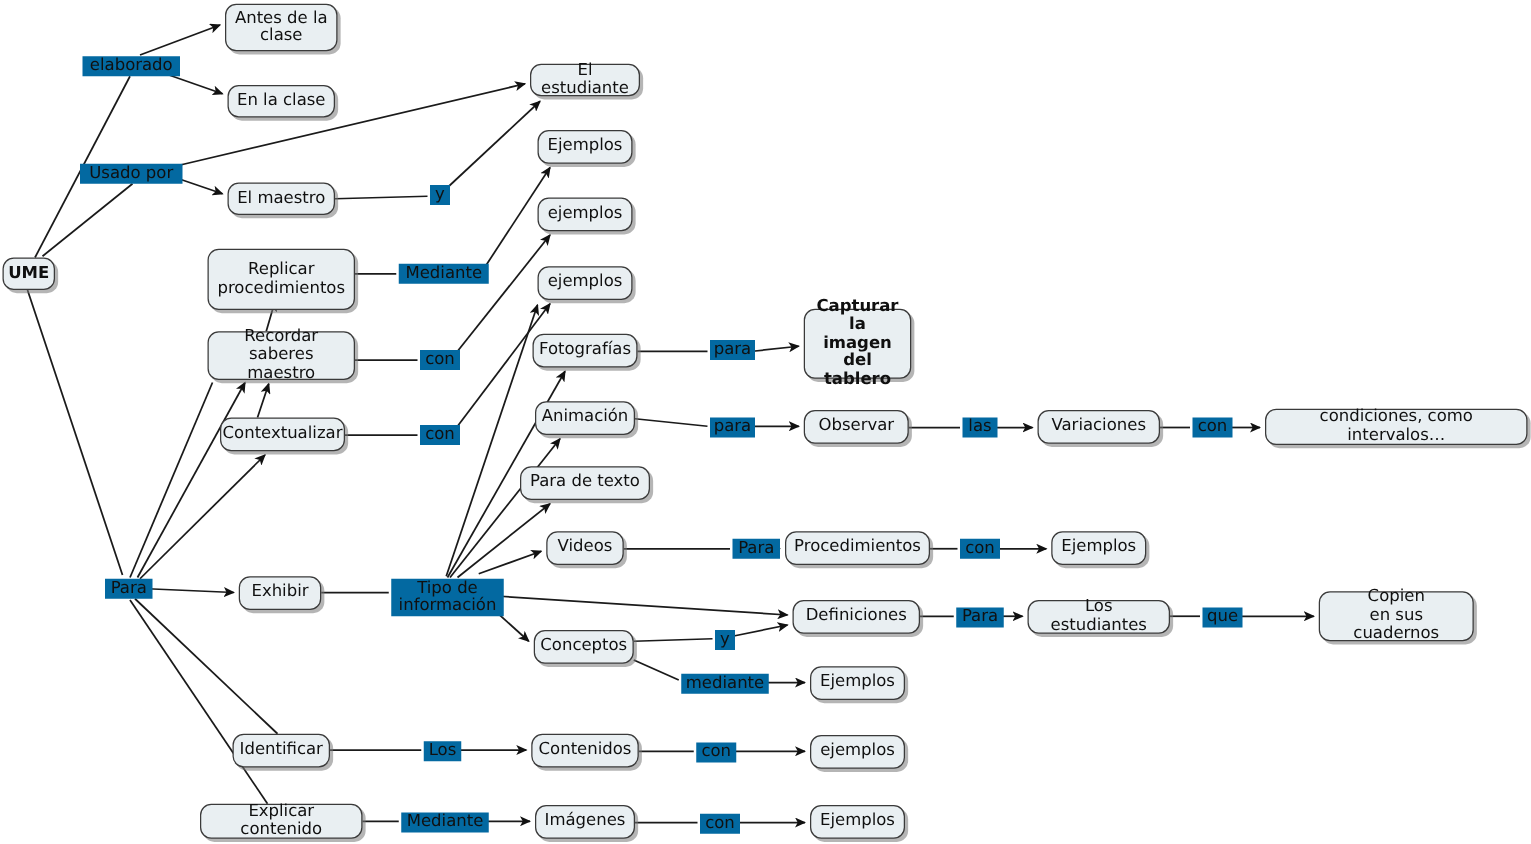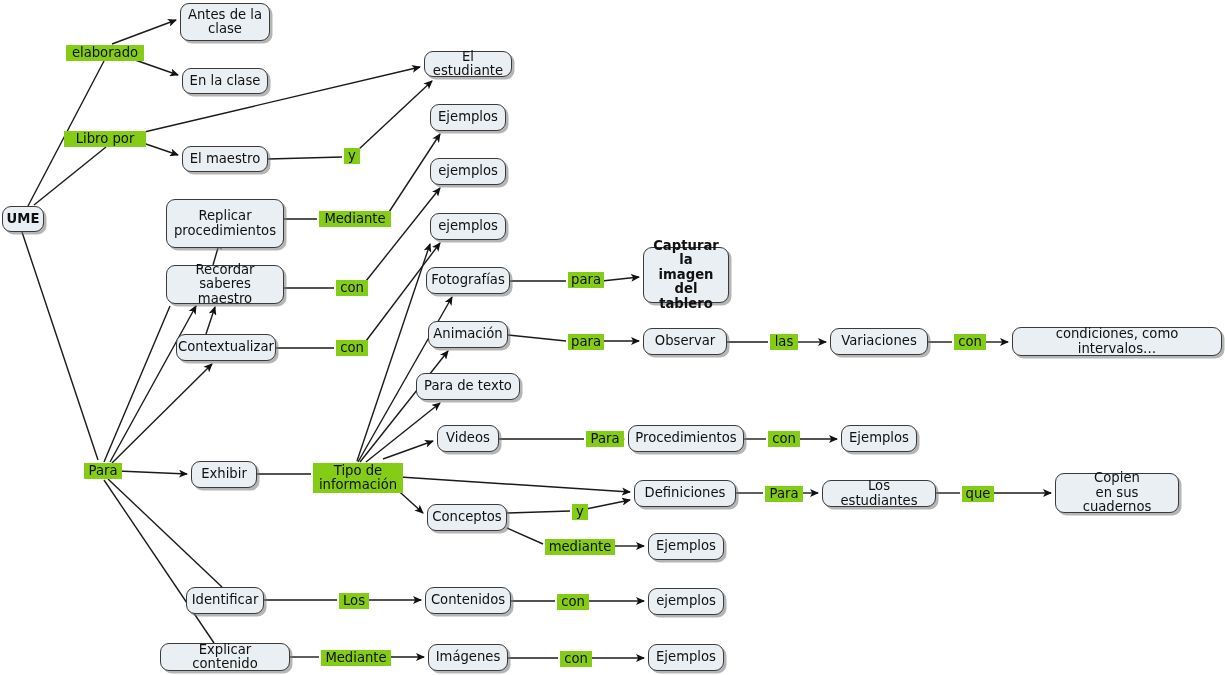--- a/index.html
+++ b/index.html
@@ -36,21 +36,21 @@
     text-align: center;
     color: #101010;
     font-size: 13.2px;
     line-height: 14.5px;
     white-space: pre-line;
     padding: 0 6px;
     z-index: 3;
   }
   .linklabel {
     position: absolute;
-    background: #84cc16;
+    background: #0369a1;
     color: #101010;
     font-size: 13.2px;
     line-height: 14.5px;
     text-align: center;
     white-space: pre-line;
     z-index: 4;
     padding: 0 1px;
     display: flex;
     align-items: center;
     justify-content: center;
@@ -164,21 +164,21 @@
       <div class="node" style="left: 648px; top: 533px; width: 76px; height: 27px;">Ejemplos</div>
       <div class="node" style="left: 186px; top: 587px; width: 78px; height: 27px;">Identificar</div>
       <div class="node" style="left: 425px; top: 587px; width: 86px; height: 27px;">Contenidos</div>
       <div class="node" style="left: 648px; top: 588px; width: 76px; height: 27px;">ejemplos</div>
       <div class="node" style="left: 160px; top: 643px; width: 130px; height: 28px;">Explicar contenido</div>
       <div class="node" style="left: 428px; top: 644px; width: 80px; height: 27px;">Imágenes</div>
       <div class="node" style="left: 648px; top: 644px; width: 76px; height: 27px;">Ejemplos</div>
     </div>
   <div id="label-layer">
       <div class="linklabel" style="left: 66px; top: 45px; width: 76px; height: 16px;">elaborado</div>
-      <div class="linklabel" style="left: 64px; top: 131px; width: 80px; height: 16px;">Libro por</div>
+      <div class="linklabel" style="left: 64px; top: 131px; width: 80px; height: 16px;">Usado por</div>
       <div class="linklabel" style="left: 344px; top: 148px; width: 14px; height: 16px;">y</div>
       <div class="linklabel" style="left: 319px; top: 211px; width: 70px; height: 16px;">Mediante</div>
       <div class="linklabel" style="left: 336px; top: 280px; width: 30px; height: 16px;">con</div>
       <div class="linklabel" style="left: 336px; top: 340px; width: 30px; height: 16px;">con</div>
       <div class="linklabel" style="left: 568px; top: 272px; width: 34px; height: 16px;">para</div>
       <div class="linklabel" style="left: 568px; top: 334px; width: 34px; height: 16px;">para</div>
       <div class="linklabel" style="left: 770px; top: 334px; width: 26px; height: 16px;">las</div>
       <div class="linklabel" style="left: 954px; top: 334px; width: 30px; height: 16px;">con</div>
       <div class="linklabel" style="left: 586px; top: 431px; width: 36px; height: 16px;">Para</div>
       <div class="linklabel" style="left: 768px; top: 431px; width: 30px; height: 16px;">con</div>

